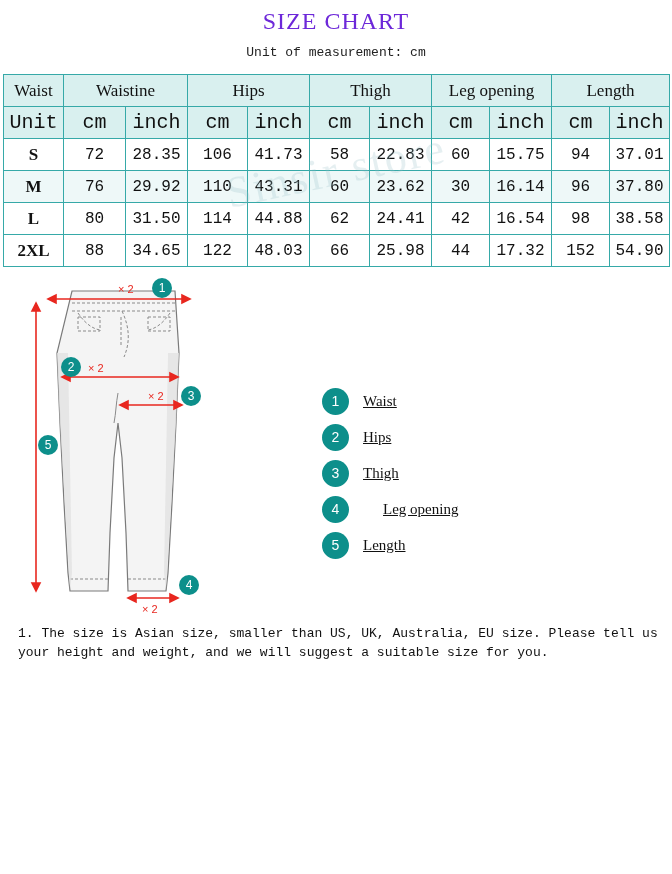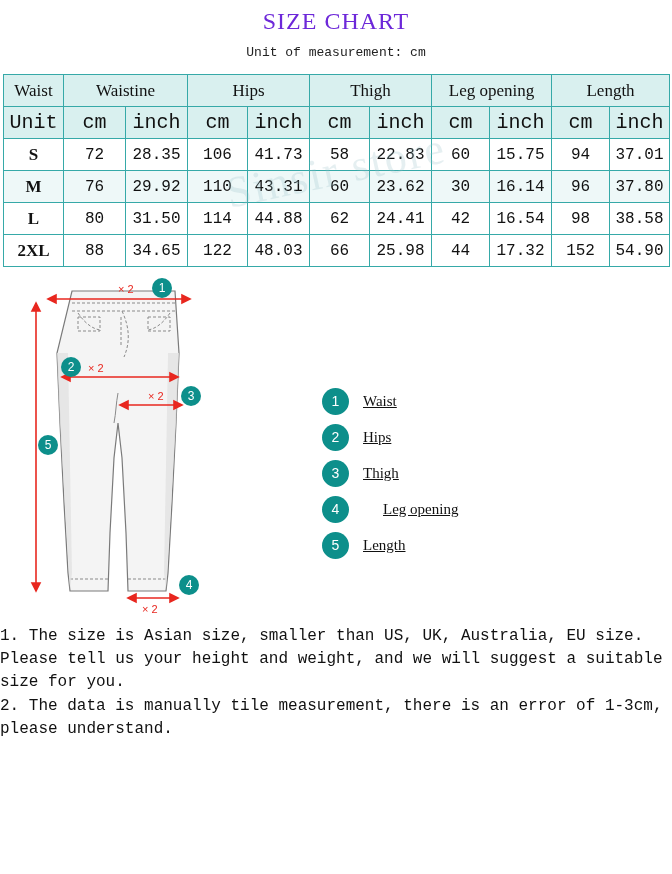--- a/index.html
+++ b/index.html
@@ -130,24 +130,24 @@
     font-size: 15px;
     font-family: "Liberation Serif", serif;
     color: #111;
     text-decoration: underline;
   }
   .legend-item.indented .legend-label { margin-left: 34px; }
 
   
   .notes {
     font-family: "Liberation Mono", monospace;
-    font-size: 16px;
+    font-size: 13px;
     line-height: 1.45;
     color: #111;
-    padding: 0 4px 0 0;
+    padding: 0 4px 0 18px;
     margin-top: 2px;
   }
   .notes p { margin: 0; }
 
   svg { display: block; }
 </style>
 </head>
 <body>
 
 <div class="title">SIZE CHART</div>
@@ -350,14 +350,13 @@
     </div>
     <div class="legend-item">
       <div class="badge">5</div>
       <div class="legend-label">Length</div>
     </div>
   </div>
 </div>
 
 <div class="notes">
   <p>1. The size is Asian size, smaller than US, UK, Australia, EU size. Please tell us your height and weight, and we will suggest a suitable size for you.</p>
-  <p>2. The data is manually tile measurement, there is an error of 1-3cm, please understand.</p>
 </div>
 
 </body></html>

